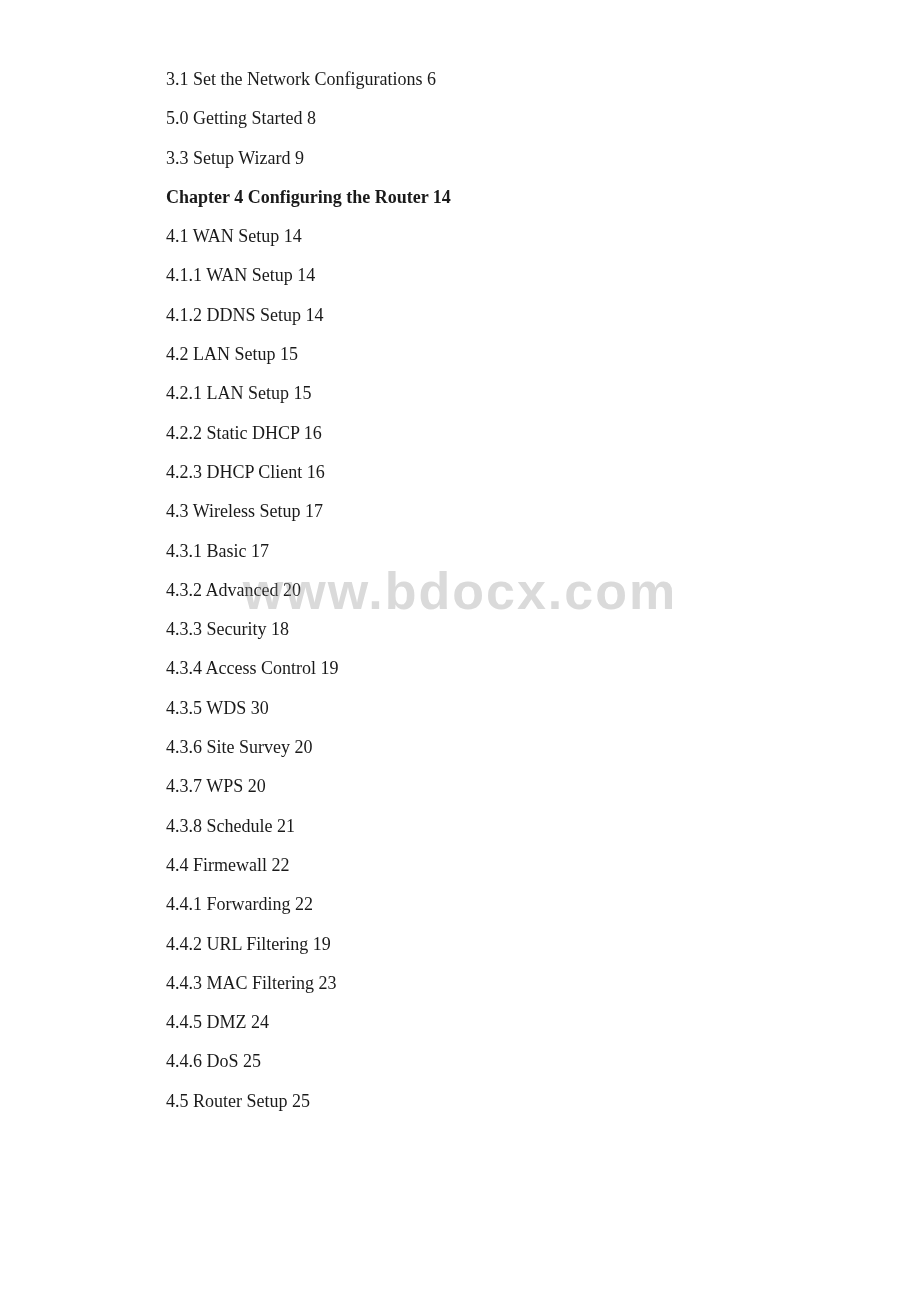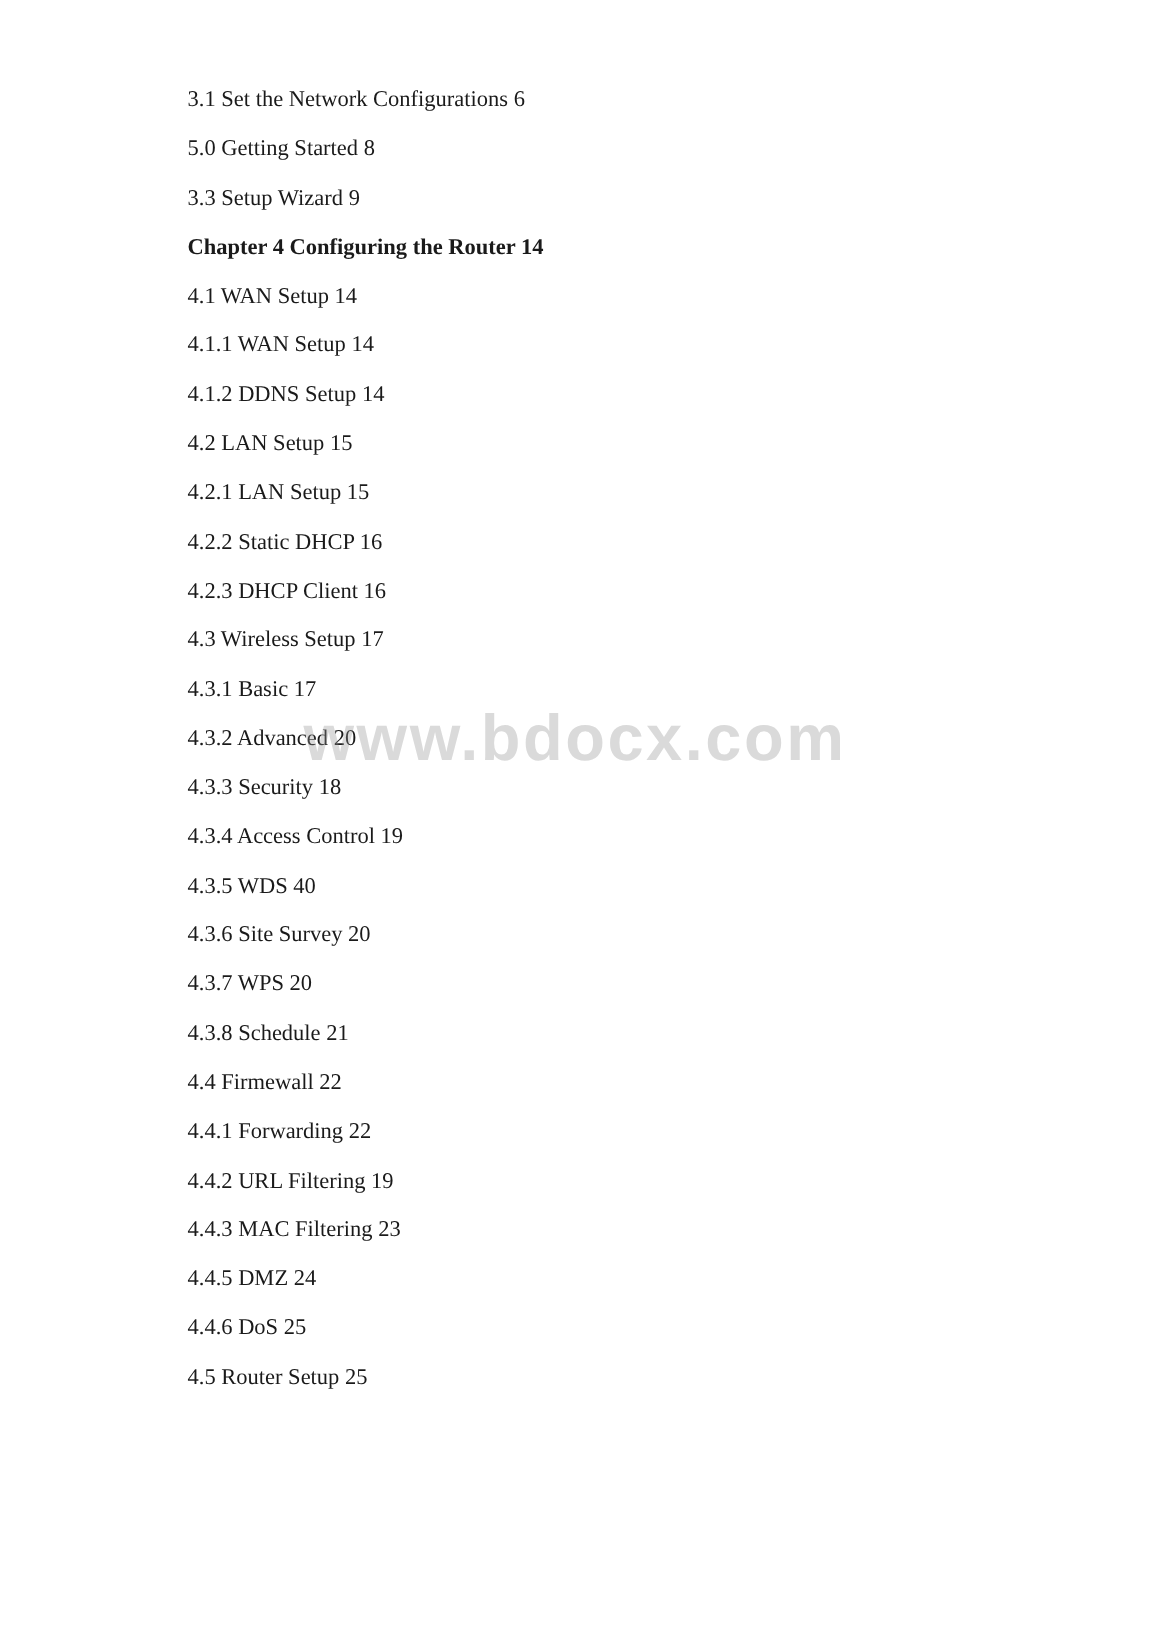--- a/index.html
+++ b/index.html
@@ -25,20 +25,21 @@
 
     .toc-list {
       list-style: none;
       line-height: 1.85;
     }
 
     .toc-list li {
       padding: 3px 0;
       font-size: 18px;
       color: #1a1a1a;
+      margin-left: 16px;
     }
 
     .toc-list li.chapter-heading {
       font-weight: bold;
     }
 
     .watermark {
       position: absolute;
       top: 50%;
       left: 50%;
@@ -68,21 +69,21 @@
       <li>4.1.2 DDNS Setup 14</li>
       <li>4.2 LAN Setup 15</li>
       <li>4.2.1 LAN Setup 15</li>
       <li>4.2.2 Static DHCP 16</li>
       <li>4.2.3 DHCP Client 16</li>
       <li>4.3 Wireless Setup 17</li>
       <li>4.3.1 Basic 17</li>
       <li>4.3.2 Advanced 20</li>
       <li>4.3.3 Security 18</li>
       <li>4.3.4 Access Control 19</li>
-      <li>4.3.5 WDS 40</li>
+      <li>4.3.5 WDS 30</li>
       <li>4.3.6 Site Survey 20</li>
       <li>4.3.7 WPS 20</li>
       <li>4.3.8 Schedule 21</li>
       <li>4.4 Firmewall 22</li>
       <li>4.4.1 Forwarding 22</li>
       <li>4.4.2 URL Filtering 19</li>
       <li>4.4.3 MAC Filtering 23</li>
       <li>4.4.5 DMZ 24</li>
       <li>4.4.6 DoS 25</li>
       <li>4.5 Router Setup 25</li>

